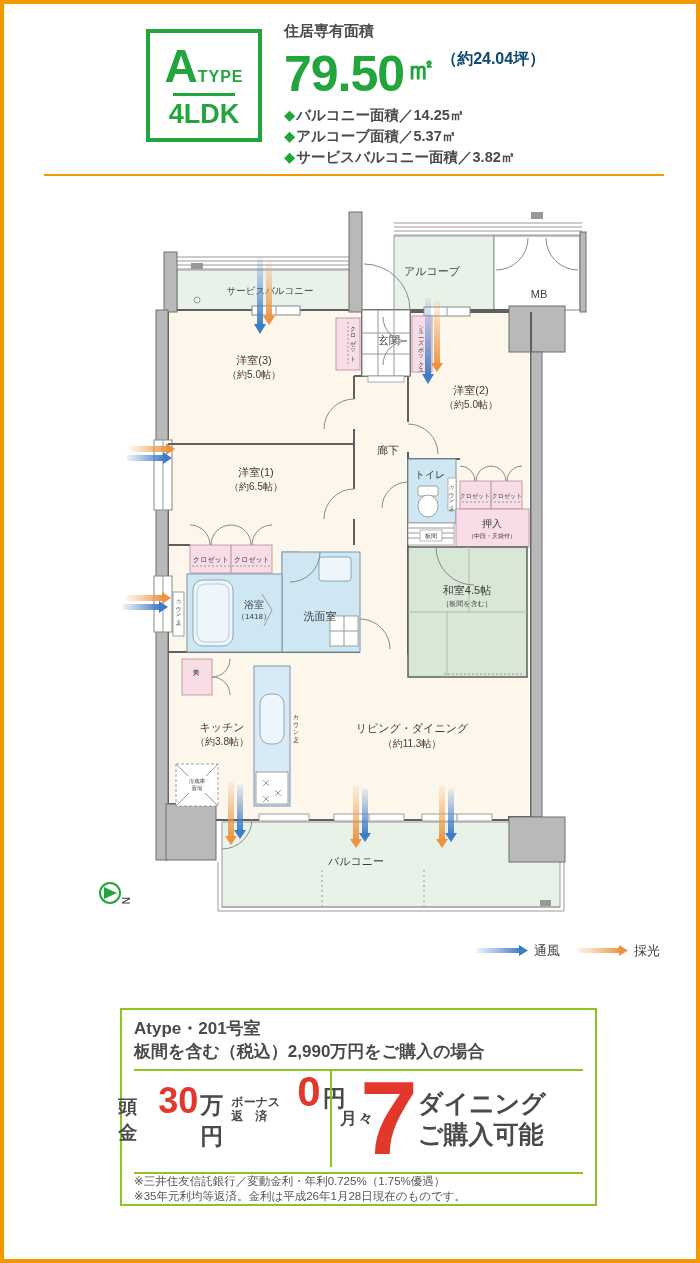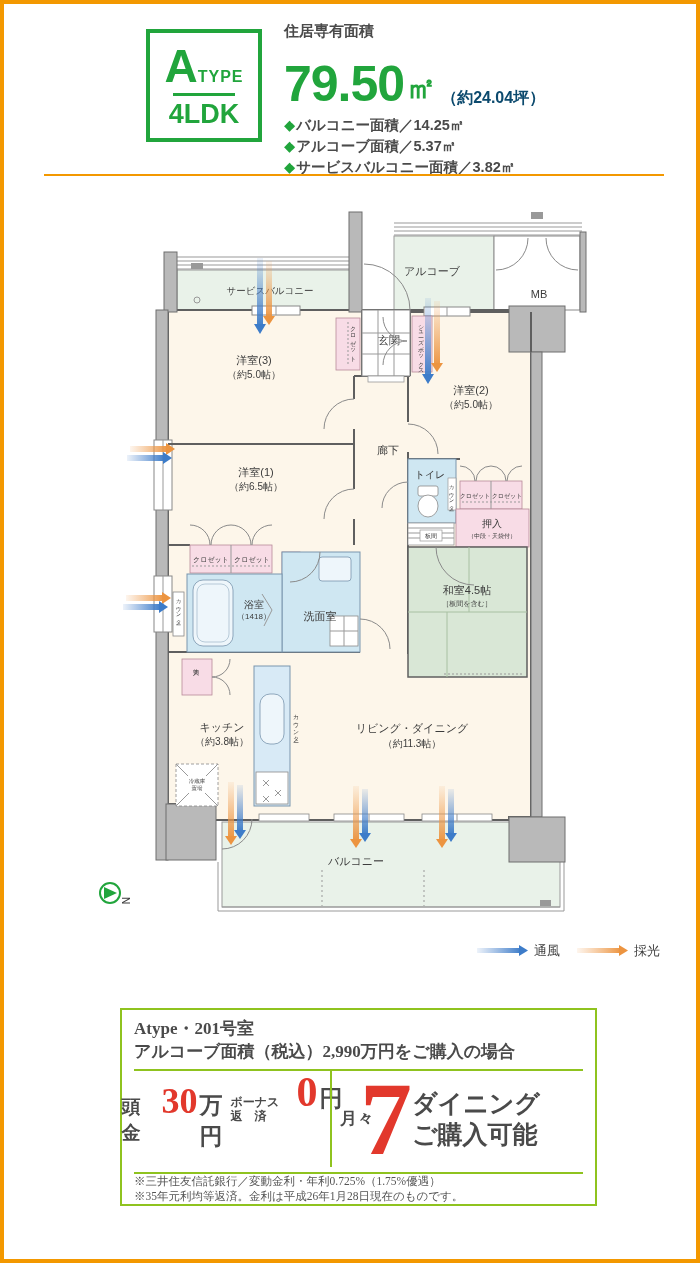--- a/index.html
+++ b/index.html
@@ -9,21 +9,21 @@
   
   .badge{position:absolute;left:142px;top:25px;width:116px;height:113px;box-sizing:border-box;
          border:4px solid #21A53C;display:flex;flex-direction:column;align-items:center;justify-content:center;color:#21A53C;}
   .badge-line1{display:flex;align-items:baseline;font-weight:bold;}
   .badge-a{font-size:46px;line-height:1;}
   .badge-type{font-size:16px;letter-spacing:1px;}
   .badge-rule{width:62px;height:3px;background:#21A53C;margin:4px 0 5px 0;}
   .badge-ldk{font-size:27px;font-weight:bold;line-height:1;}
   .hinfo{position:absolute;left:280px;top:18px;}
   .hinfo-label{font-size:15px;font-weight:bold;color:#4a4a4a;}
-  .hinfo-arearow{display:flex;align-items:flex-end;margin-top:18px;}
+  .hinfo-arearow{display:flex;align-items:flex-start;margin-top:8px;}
   .hinfo-num{font-size:50px;font-weight:bold;color:#21A53C;line-height:1;letter-spacing:-1px;}
   .hinfo-unit{font-size:30px;font-weight:bold;color:#21A53C;margin-left:2px;}
   .hinfo-tsubo{font-size:16px;font-weight:bold;color:#0c4a6e;margin-left:5px;}
   .hinfo-bullets{margin-top:6px;font-size:14.5px;font-weight:bold;color:#4a4a4a;line-height:1.45;}
   .hinfo-bullets .dm{color:#21A53C;margin-right:1px;}
   .top-rule{position:absolute;left:40px;top:170px;width:620px;height:2px;background:#F39800;}
   
   .plan{position:absolute;left:95px;top:200px;}
   .plan text{fill:#3c3c3c;}
   .t11{font-size:11px;text-anchor:middle;}
@@ -34,21 +34,21 @@
   .t6{font-size:6px;text-anchor:middle;}
   .t5{font-size:5.5px;text-anchor:middle;}
   .vt{writing-mode:vertical-rl;text-orientation:upright;text-anchor:start;letter-spacing:0.5px;}
   .wall{stroke:#5f5f5f;stroke-width:2;fill:none;}
   .thin{stroke:#999;stroke-width:1;fill:none;}
   .door{stroke:#8a8a8a;stroke-width:1;fill:none;}
   .pillar{fill:#b9b9b9;stroke:#6e6e6e;stroke-width:1;}
   .legend-txt{font-size:13px;fill:#4a4a4a;}
   
   .price-box{position:absolute;left:116px;top:1004px;width:477px;height:198px;box-sizing:border-box;
-             border:2px solid #8FC31F;padding:8px 12px 0 12px;font-family:Liberation Serif, serif;}
+             border:2px solid #8FC31F;padding:8px 12px 0 12px;}
   .pb-title{font-size:17px;font-weight:bold;color:#4a4a4a;line-height:1.35;}
   .pb-rule{height:2px;background:#8FC31F;margin-top:5px;}
   .pb-body{display:flex;align-items:stretch;height:96px;}
   .pb-left{width:196px;display:flex;flex-direction:row;justify-content:center;gap:8px;}
   .pb-row{display:flex;align-items:baseline;}
   .pb-label{font-size:19px;font-weight:bold;color:#4a4a4a;}
   .pb-label2{font-size:12px;font-weight:bold;color:#4a4a4a;line-height:1.15;width:52px;}
   .pb-num{font-size:36px;font-weight:bold;color:#E2382C;line-height:1;margin:12px 2px;}
   .pb-num0{font-size:42px;font-weight:bold;color:#E2382C;line-height:1;margin:0 2px 0 14px;}
   .pb-unit{font-size:23px;font-weight:bold;color:#4a4a4a;}
@@ -332,21 +332,21 @@
       <text x="530" y="951" class="legend-txt">通風</text>
       <rect x="573" y="944" width="42" height="5" fill="url(#goh)"></rect>
         <polygon points="615,941 615,952 624,946.5" fill="#EC9440"></polygon>
       <text x="630" y="951" class="legend-txt">採光</text>
     </g>
   </svg>
 
   <div class="price-box">
     <div class="pb-title">
       <div>Atype・201号室</div>
-      <div>アルコーブ面積（税込）2,990万円をご購入の場合</div>
+      <div>板間を含む（税込）2,990万円をご購入の場合</div>
     </div>
     <div class="pb-rule"></div>
     <div class="pb-body">
       <div class="pb-left">
         <div class="pb-row">
           <span class="pb-label">頭　金</span>
           <span class="pb-num">30</span>
           <span class="pb-unit">万円</span>
         </div>
         <div class="pb-row">

